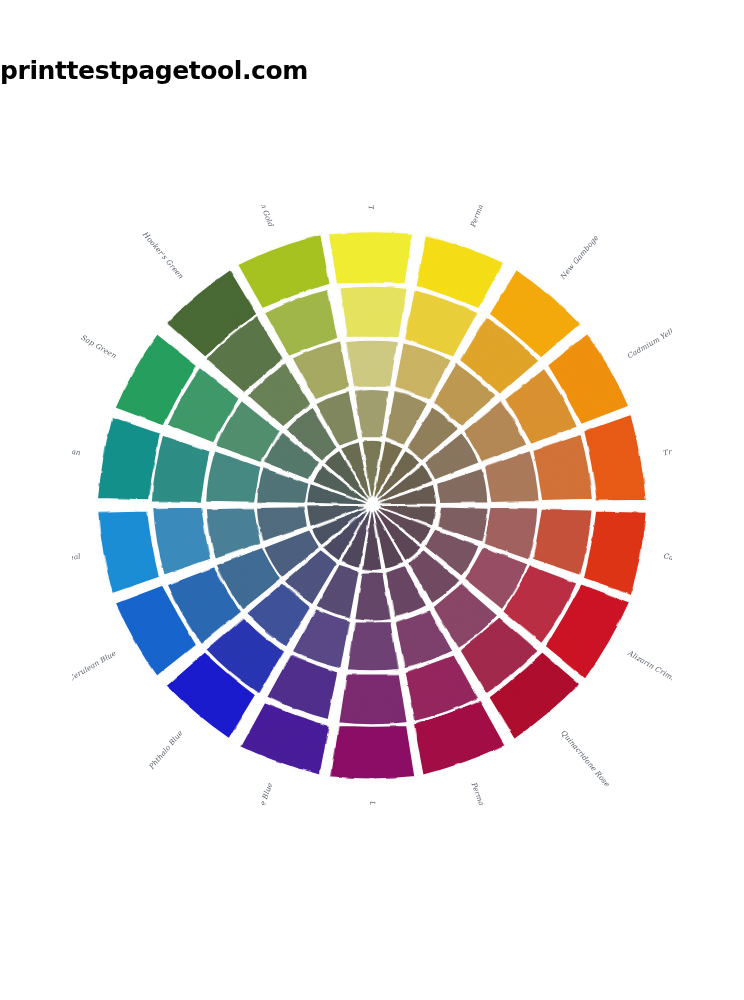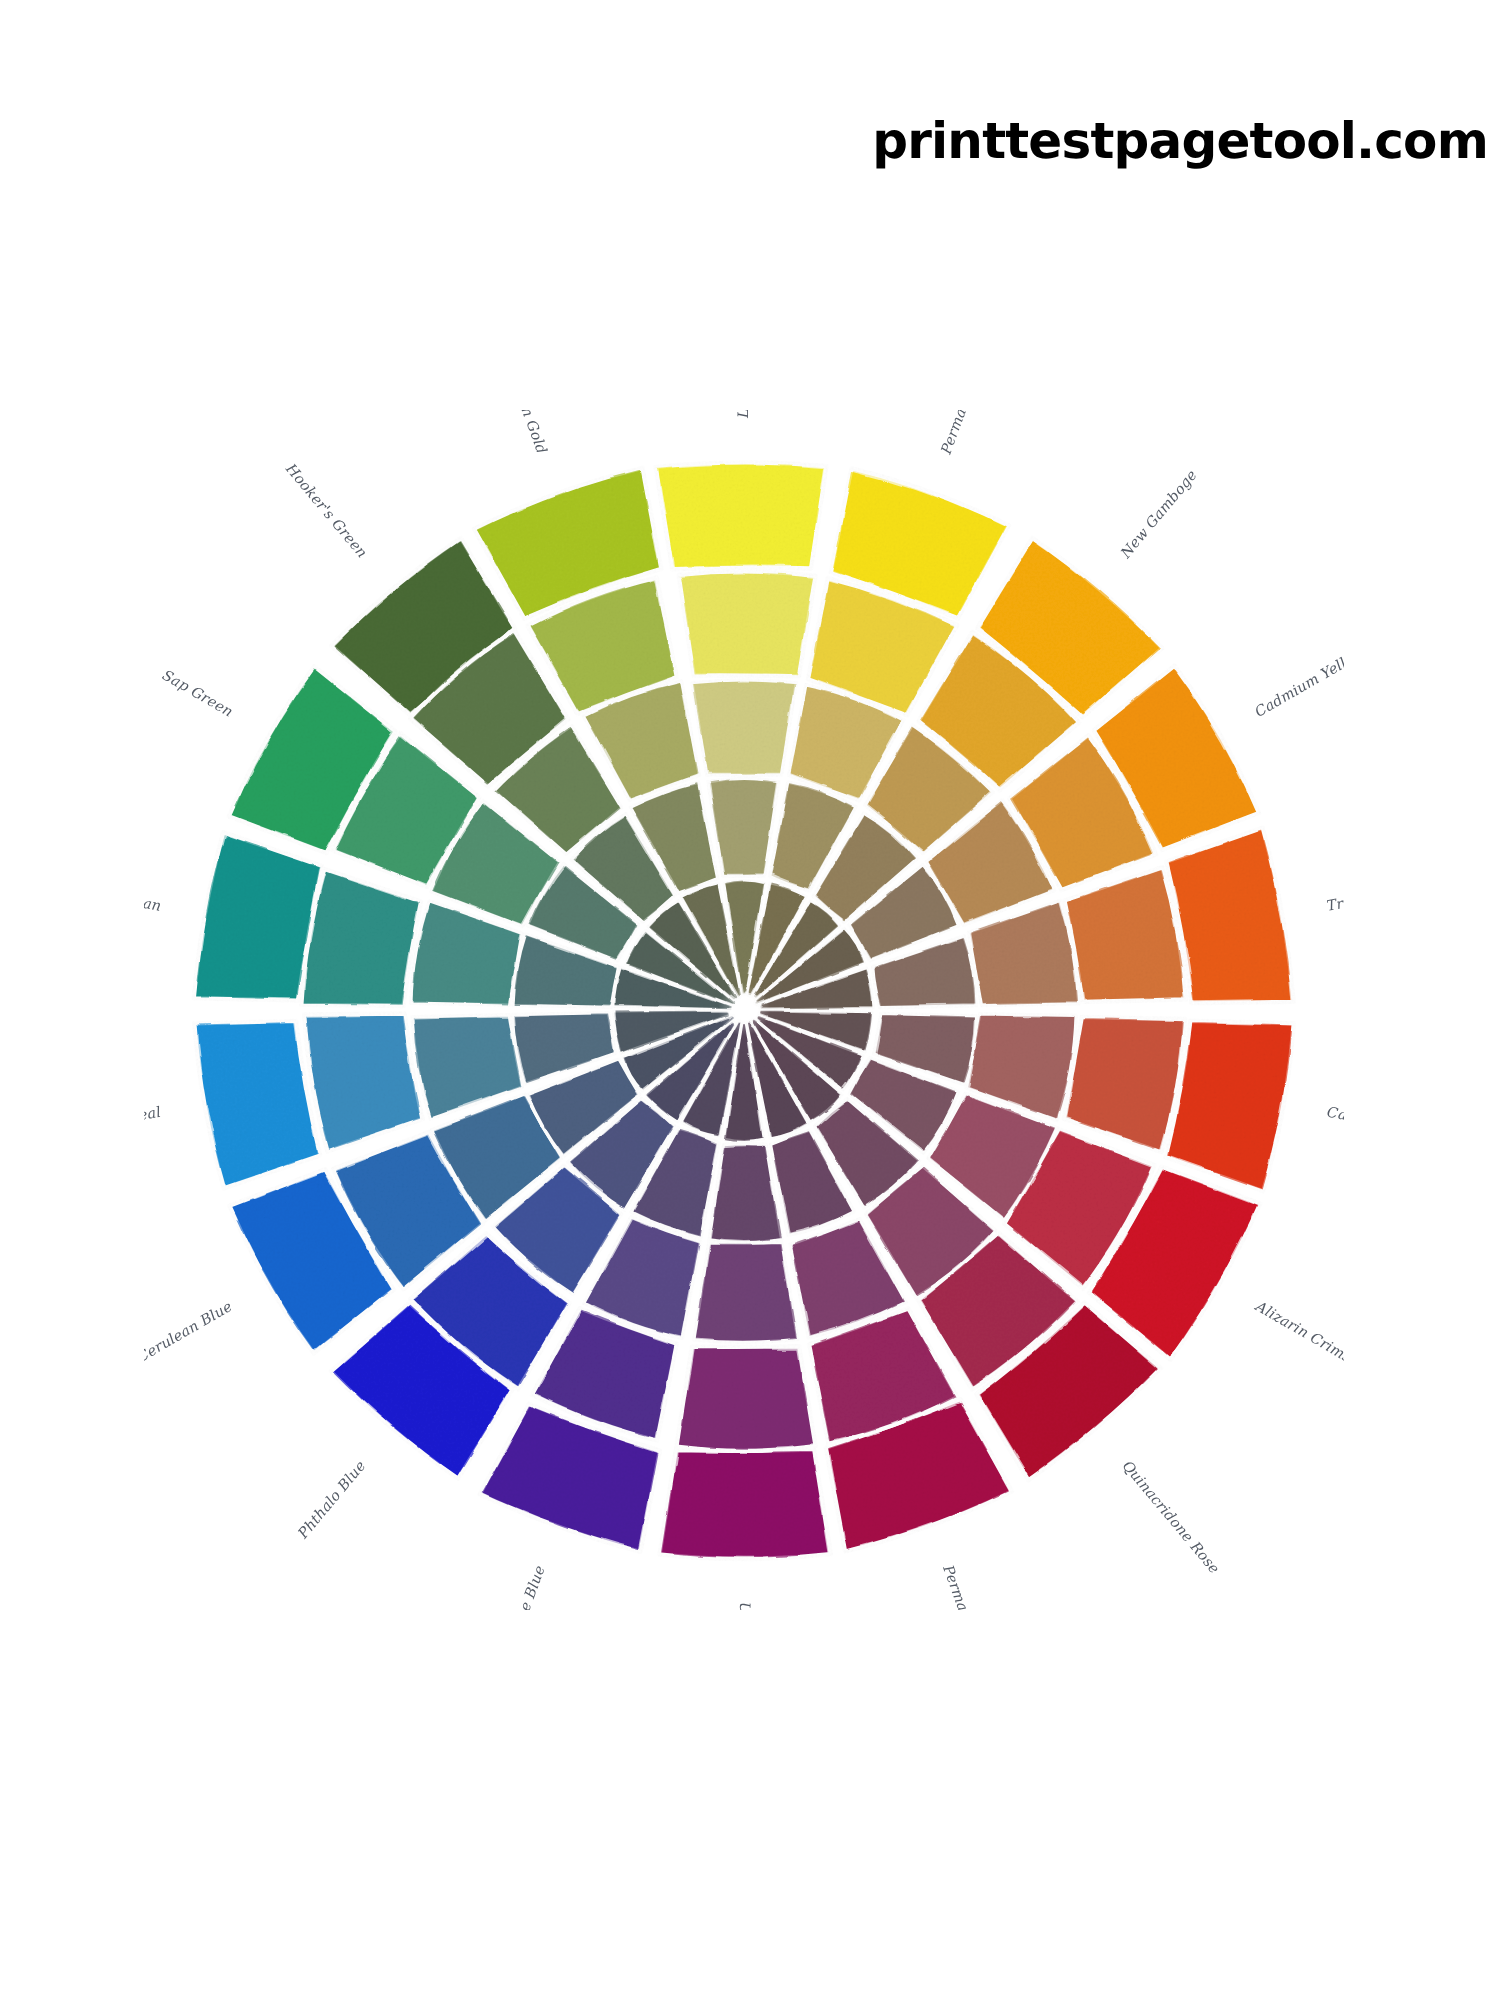--- a/index.html
+++ b/index.html
@@ -11,28 +11,27 @@
     overflow:hidden;
     position:relative;
   }
   #page{position:absolute;inset:0;background:#fff;}
 
   
   .site-title{
     position:absolute;
     left:0;right:0;
     top:40px;
-    text-align:right;
+    text-align:left;
     font-family:"DejaVu Sans","Liberation Sans",sans-serif;
     font-size:25px;
     font-weight:700;
     letter-spacing:-0.4px;
     color:#000000;
     line-height:1.1;
-    padding-left:48px;
   }
 
   
   .figure{
     position:absolute;
     left:0;top:150px;
     width:744px;height:700px;
   }
   .wheel-stage{
     position:absolute;

